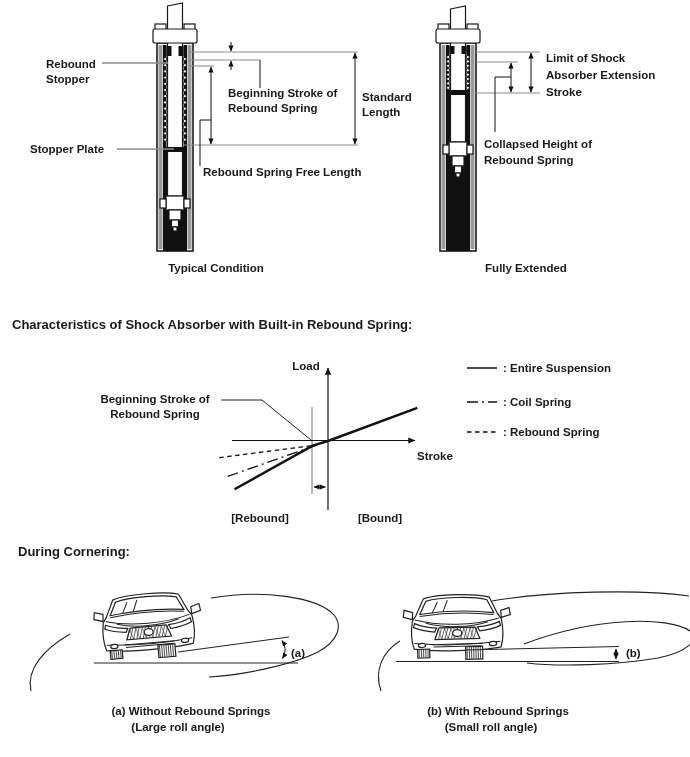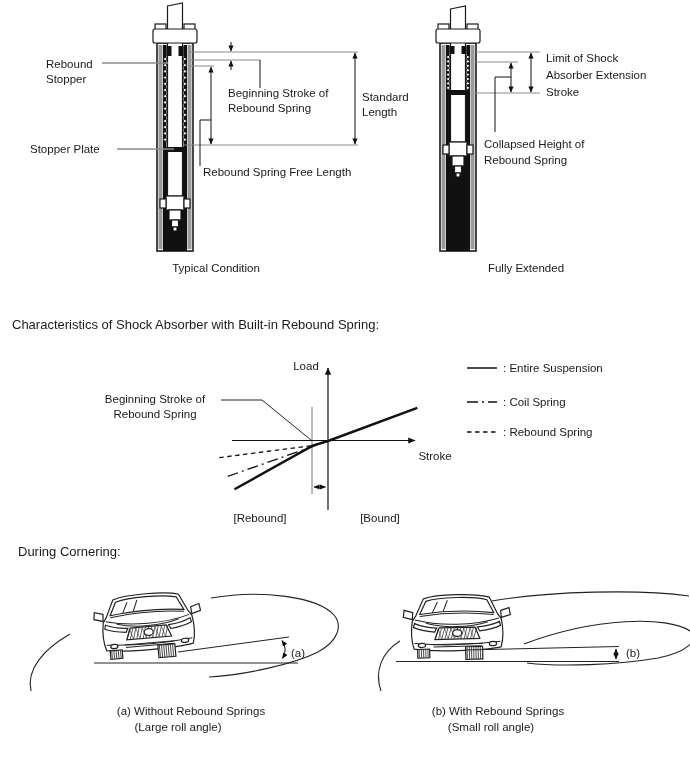--- a/index.html
+++ b/index.html
@@ -1,17 +1,17 @@
 <!DOCTYPE html>
 <html><head>
 <meta charset="utf-8">
 <style>
   html,body{margin:0;padding:0;background:#fff;}
   .stage{position:relative;width:690px;height:757px;background:#fff;overflow:hidden;
-         font-family:"Liberation Sans",sans-serif;}
+         font-family:"Liberation Sans",sans-serif;font-weight:bold;}
   svg text{font-family:"Liberation Sans",sans-serif;fill:#1a1a1a;}
   .lbl{font-size:11.5px;}
   .heading{font-size:13px;}
   .refline{stroke:#8c8c8c;stroke-width:1.1;}
   .leader{stroke:#8c8c8c;stroke-width:1.5;}
   .dim{stroke:#111;stroke-width:1;}
   .thin{stroke:#222;stroke-width:1;fill:none;}
   .tube{fill:#fff;stroke:#1a1a1a;stroke-width:1.6;}
   .metal{fill:#9a9a9a;}
   .blk{fill:#111;}

